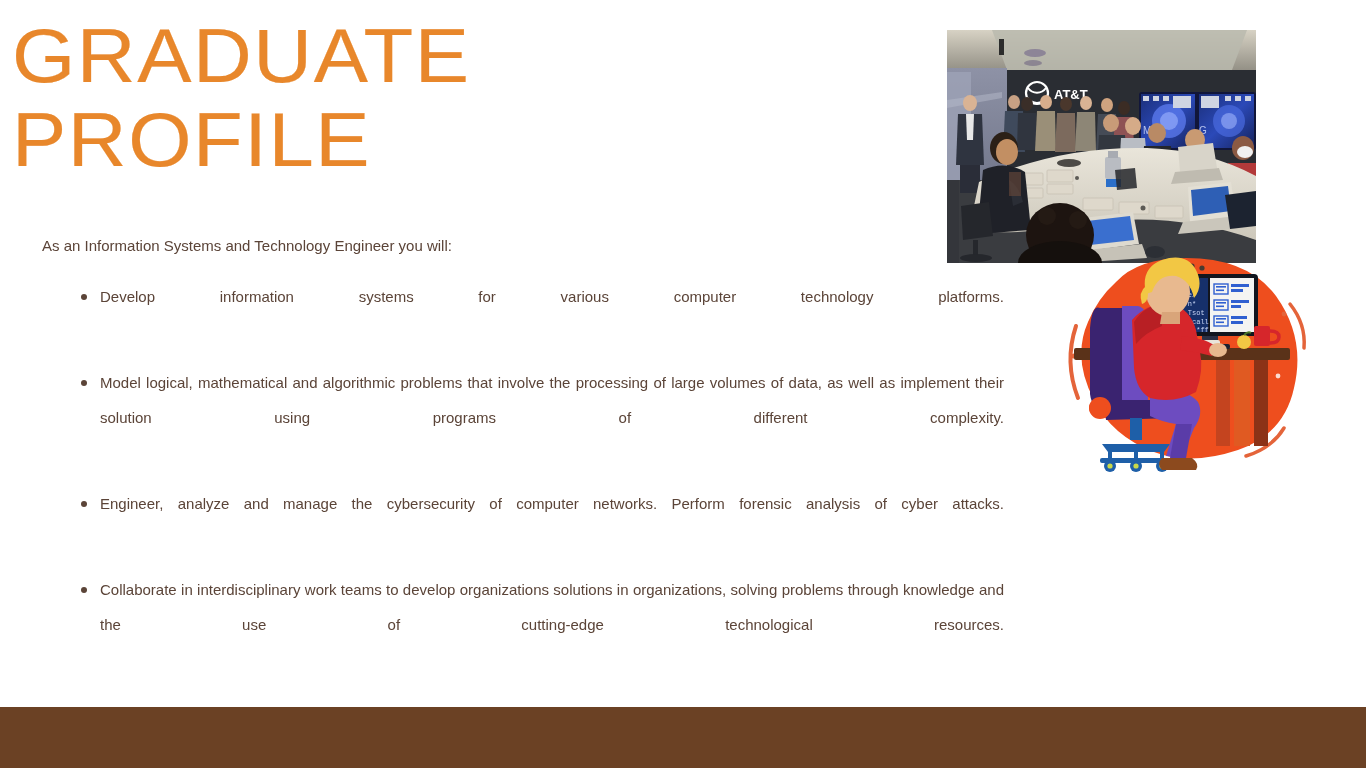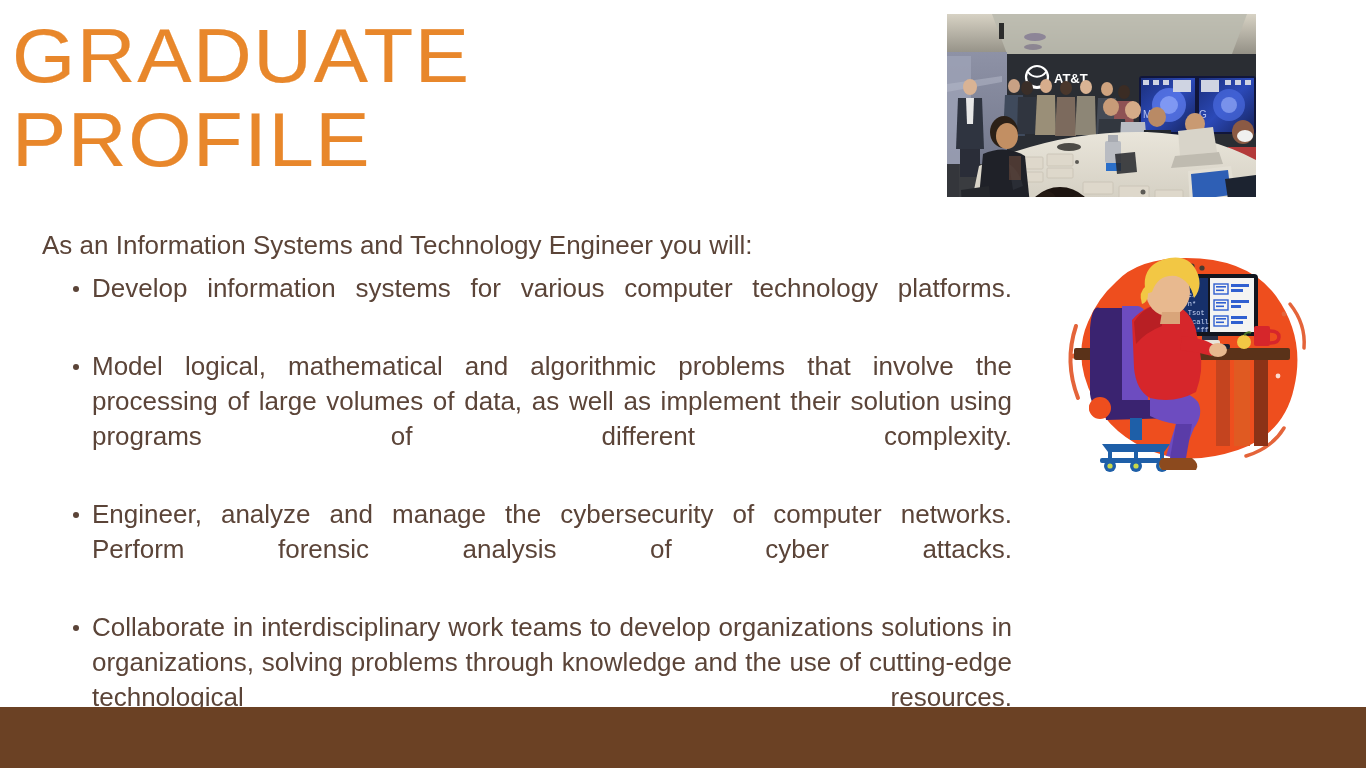--- a/index.html
+++ b/index.html
@@ -34,38 +34,38 @@
   }
 
   
   .body-block {
     position: absolute;
     left: 42px;
     top: 228px;
     width: 978px;
     color: #5B4438;
     font-family: "Liberation Sans", sans-serif;
-    font-size: 26px;
+    font-size: 15px;
     line-height: 35px;
   }
   .intro-line {
     margin: 0 0 1px 0;
     text-align: left;
   }
   ul.bullet-list {
     list-style: none;
     margin: 0;
     padding: 0;
   }
   ul.bullet-list > li {
     position: relative;
     padding-left: 42px;
     text-align: justify;
     text-justify: inter-word;
-    margin: 8px;
+    margin: 16px;
   }
   ul.bullet-list > li::before {
     content: "";
     position: absolute;
     left: 23px;
     top: 15px;
     width: 6px;
     height: 6px;
     border-radius: 50%;
     background: #5B4438;
@@ -77,23 +77,23 @@
   ul.bullet-list > li > span.li-text::after {
     content: "";
     display: inline-block;
     width: 100%;
   }
 
   
   .photo {
     position: absolute;
     left: 947px;
-    top: 14px;
+    top: 30px;
     width: 309px;
-    height: 183px;
+    height: 233px;
     overflow: hidden;
     background: #3a3d45;
   }
   .photo svg { display: block; }
 
   
   .illustration {
     position: absolute;
     left: 1058px;
     top: 252px;

